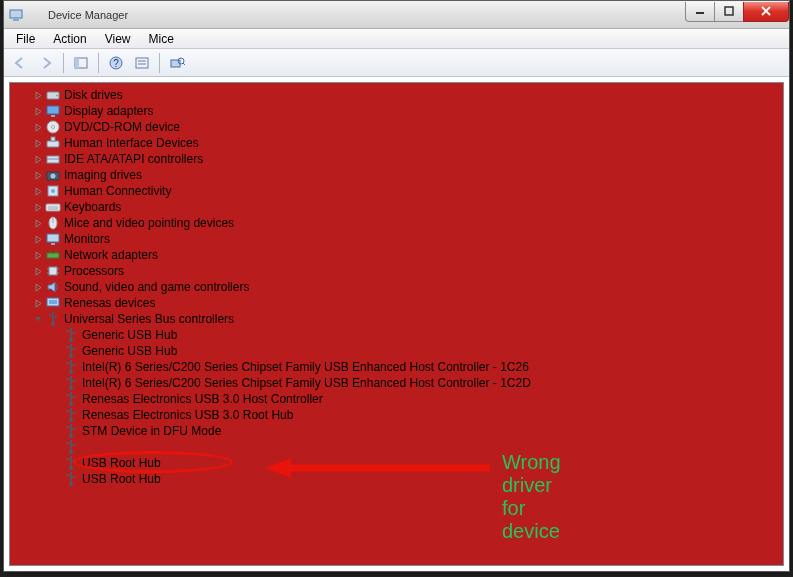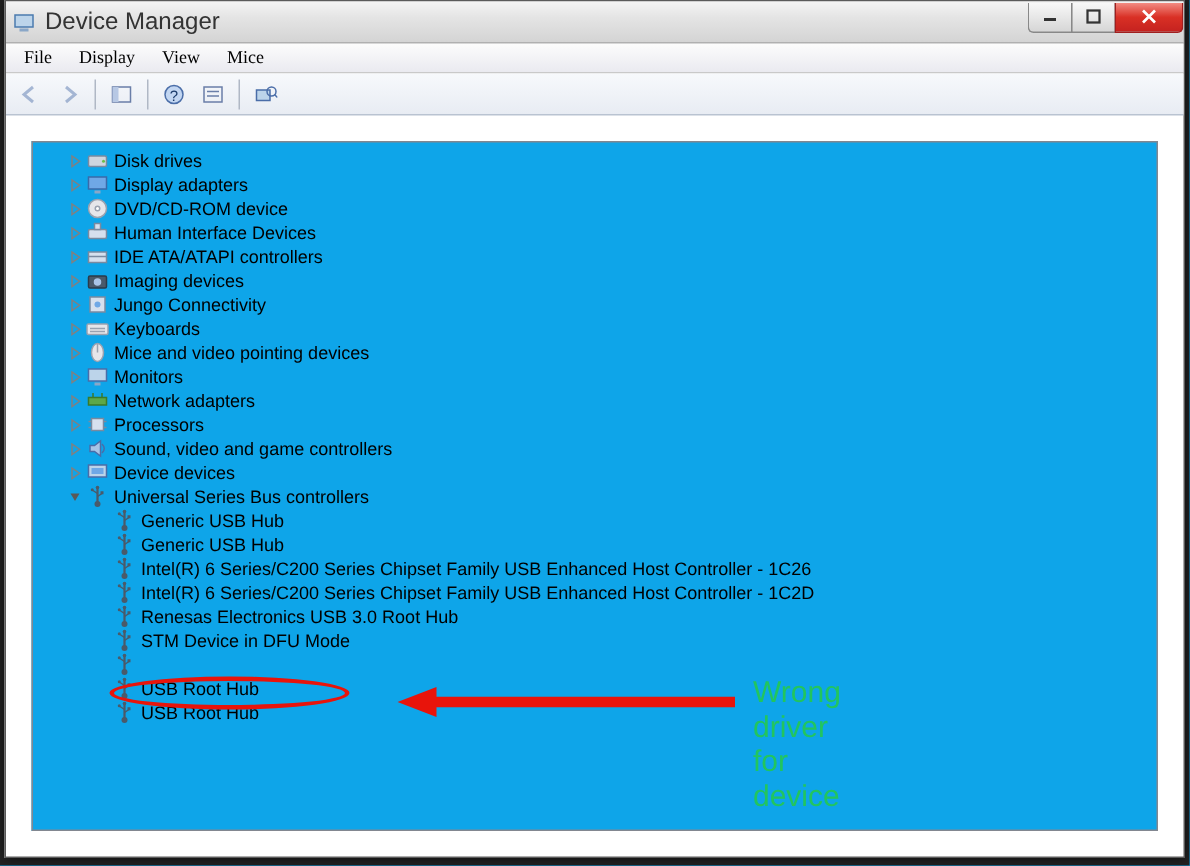--- a/index.html
+++ b/index.html
@@ -33,22 +33,23 @@
   padding: 0 0 0 4px;
   position: relative;
   border-bottom: 1px solid #b0b0b0;
 }
 .titlebar .app-icon {
   width: 16px; height: 16px;
   margin-right: 6px;
 }
 .titlebar .title {
   flex: 1;
-  font-size: 16px;
+  font-size: 11px;
   color: #333;
+  margin-left: 18px;
 }
 .titlebar .win-buttons {
   display: flex;
   height: 20px;
   margin-top: -6px;
 }
 .win-btn {
   width: 30px;
   height: 20px;
   display: flex;
@@ -74,21 +75,20 @@
   display: flex;
   align-items: center;
   padding: 0 4px;
   gap: 2px;
   font-size: 12px;
   border-bottom: 1px solid #c9c9c9;
 }
 .menubar .menu-item {
   padding: 1px 8px;
   cursor: default;
-  font-family: Liberation Serif, serif;
 }
 .toolbar {
   height: 28px;
   background: linear-gradient(to bottom, #f7f9fc, #e8ecf3);
   display: flex;
   align-items: center;
   padding: 0 4px;
   gap: 2px;
   border-bottom: 1px solid #b9c3d1;
 }
@@ -101,22 +101,22 @@
 .tool-btn.disabled { opacity: 0.45; }
 .tool-sep {
   width: 1px; height: 20px;
   background: #b0b8c5;
   margin: 0 3px;
 }
 .content {
   flex: 1;
   display: flex;
   border: 1px solid #828790;
-  margin: 17px;
-  background: #0ea5e9;
+  margin: 5px;
+  background: #b91c1c;
   overflow: hidden;
 }
 .tree {
   flex: 1;
   padding: 4px 0;
   overflow-y: scroll;
   font-size: 12px;
   line-height: 16px;
   color: #000;
 }
@@ -195,21 +195,21 @@
       <div class="win-btn close">
         <svg width="12" height="10">
             <path d="M2 1 L10 9 M10 1 L2 9" stroke="#fff" stroke-width="1.8"></path>
           </svg>
       </div>
     </div>
   </div>
 
   <div class="menubar">
     <span class="menu-item">File</span>
-    <span class="menu-item">Display</span>
+    <span class="menu-item">Action</span>
     <span class="menu-item">View</span>
     <span class="menu-item">Mice</span>
   </div>
 
   <div class="toolbar">
     <div class="tool-btn disabled">
       <svg width="16" height="14">
           <path d="M10 2 L4 7 L10 12" fill="none" stroke="#4a6da8" stroke-width="2"></path>
         </svg>
     </div>
@@ -332,36 +332,36 @@
             <svg width="9" height="9">
               <path d="M2 1 L7 4.5 L2 8 Z" fill="none" stroke="#808080"></path>
             </svg>
           </span>
           <span class="node-icon">
             <svg width="16" height="16" viewBox="0 0 16 16">
               <rect x="2" y="5" width="12" height="8" rx="1" fill="#4a5a6a" stroke="#2a3a4a"></rect>
               <circle cx="8" cy="9" r="2.5" fill="#a8c4e6"></circle>
             </svg>
           </span>
-          <span class="label">Imaging devices</span>
+          <span class="label">Imaging drives</span>
         </div>
         <div class="tree-node">
           <span class="indent" style="width: 18px;"></span>
           <span class="expander ">
             <svg width="9" height="9">
               <path d="M2 1 L7 4.5 L2 8 Z" fill="none" stroke="#808080"></path>
             </svg>
           </span>
           <span class="node-icon">
             <svg width="16" height="16" viewBox="0 0 16 16">
               <rect x="3" y="3" width="10" height="10" fill="#d6e0ee" stroke="#7a8aa0"></rect>
               <circle cx="8" cy="8" r="2" fill="#6fa8e6"></circle>
             </svg>
           </span>
-          <span class="label">Jungo Connectivity</span>
+          <span class="label">Human Connectivity</span>
         </div>
         <div class="tree-node">
           <span class="indent" style="width: 18px;"></span>
           <span class="expander ">
             <svg width="9" height="9">
               <path d="M2 1 L7 4.5 L2 8 Z" fill="none" stroke="#808080"></path>
             </svg>
           </span>
           <span class="node-icon">
             <svg width="16" height="16" viewBox="0 0 16 16">
@@ -457,21 +457,21 @@
             <svg width="9" height="9">
               <path d="M2 1 L7 4.5 L2 8 Z" fill="none" stroke="#808080"></path>
             </svg>
           </span>
           <span class="node-icon">
             <svg width="16" height="16" viewBox="0 0 16 16">
               <rect x="2" y="3" width="12" height="8" fill="#bcd4ea" stroke="#4a6da8"></rect>
               <rect x="4" y="5" width="8" height="4" fill="#6fa8e6"></rect>
             </svg>
           </span>
-          <span class="label">Device devices</span>
+          <span class="label">Renesas devices</span>
         </div>
         <div class="tree-node">
           <span class="indent" style="width: 18px;"></span>
           <span class="expander ">
             <svg width="9" height="9">
               <path d="M1 2 L7 2 L4 7 Z" fill="#595959"></path>
             </svg>
           </span>
           <span class="node-icon">
             <svg width="16" height="16" viewBox="0 0 16 16">
@@ -542,20 +542,36 @@
               <path d="M8 2 L8 12" stroke="#4a5a6a" stroke-width="1.5"></path>
               <circle cx="8" cy="13" r="2" fill="#4a5a6a"></circle>
               <circle cx="8" cy="2" r="1.2" fill="#4a5a6a"></circle>
               <path d="M8 6 L5 4" stroke="#4a5a6a"></path>
               <path d="M8 8 L11 6" stroke="#4a5a6a"></path>
               <rect x="10" y="4.5" width="2" height="2" fill="#4a5a6a"></rect>
               <circle cx="4.5" cy="3.5" r="1" fill="#4a5a6a"></circle>
             </svg>
           </span>
           <span class="label">Intel(R) 6 Series/C200 Series Chipset Family USB Enhanced Host Controller - 1C2D</span>
+        </div>
+        <div class="tree-node">
+          <span class="indent" style="width: 36px;"></span>
+          <span class="expander none"></span>
+          <span class="node-icon">
+            <svg width="16" height="16" viewBox="0 0 16 16">
+              <path d="M8 2 L8 12" stroke="#4a5a6a" stroke-width="1.5"></path>
+              <circle cx="8" cy="13" r="2" fill="#4a5a6a"></circle>
+              <circle cx="8" cy="2" r="1.2" fill="#4a5a6a"></circle>
+              <path d="M8 6 L5 4" stroke="#4a5a6a"></path>
+              <path d="M8 8 L11 6" stroke="#4a5a6a"></path>
+              <rect x="10" y="4.5" width="2" height="2" fill="#4a5a6a"></rect>
+              <circle cx="4.5" cy="3.5" r="1" fill="#4a5a6a"></circle>
+            </svg>
+          </span>
+          <span class="label">Renesas Electronics USB 3.0 Host Controller</span>
         </div>
         <div class="tree-node">
           <span class="indent" style="width: 36px;"></span>
           <span class="expander none"></span>
           <span class="node-icon">
             <svg width="16" height="16" viewBox="0 0 16 16">
               <path d="M8 2 L8 12" stroke="#4a5a6a" stroke-width="1.5"></path>
               <circle cx="8" cy="13" r="2" fill="#4a5a6a"></circle>
               <circle cx="8" cy="2" r="1.2" fill="#4a5a6a"></circle>
               <path d="M8 6 L5 4" stroke="#4a5a6a"></path>

